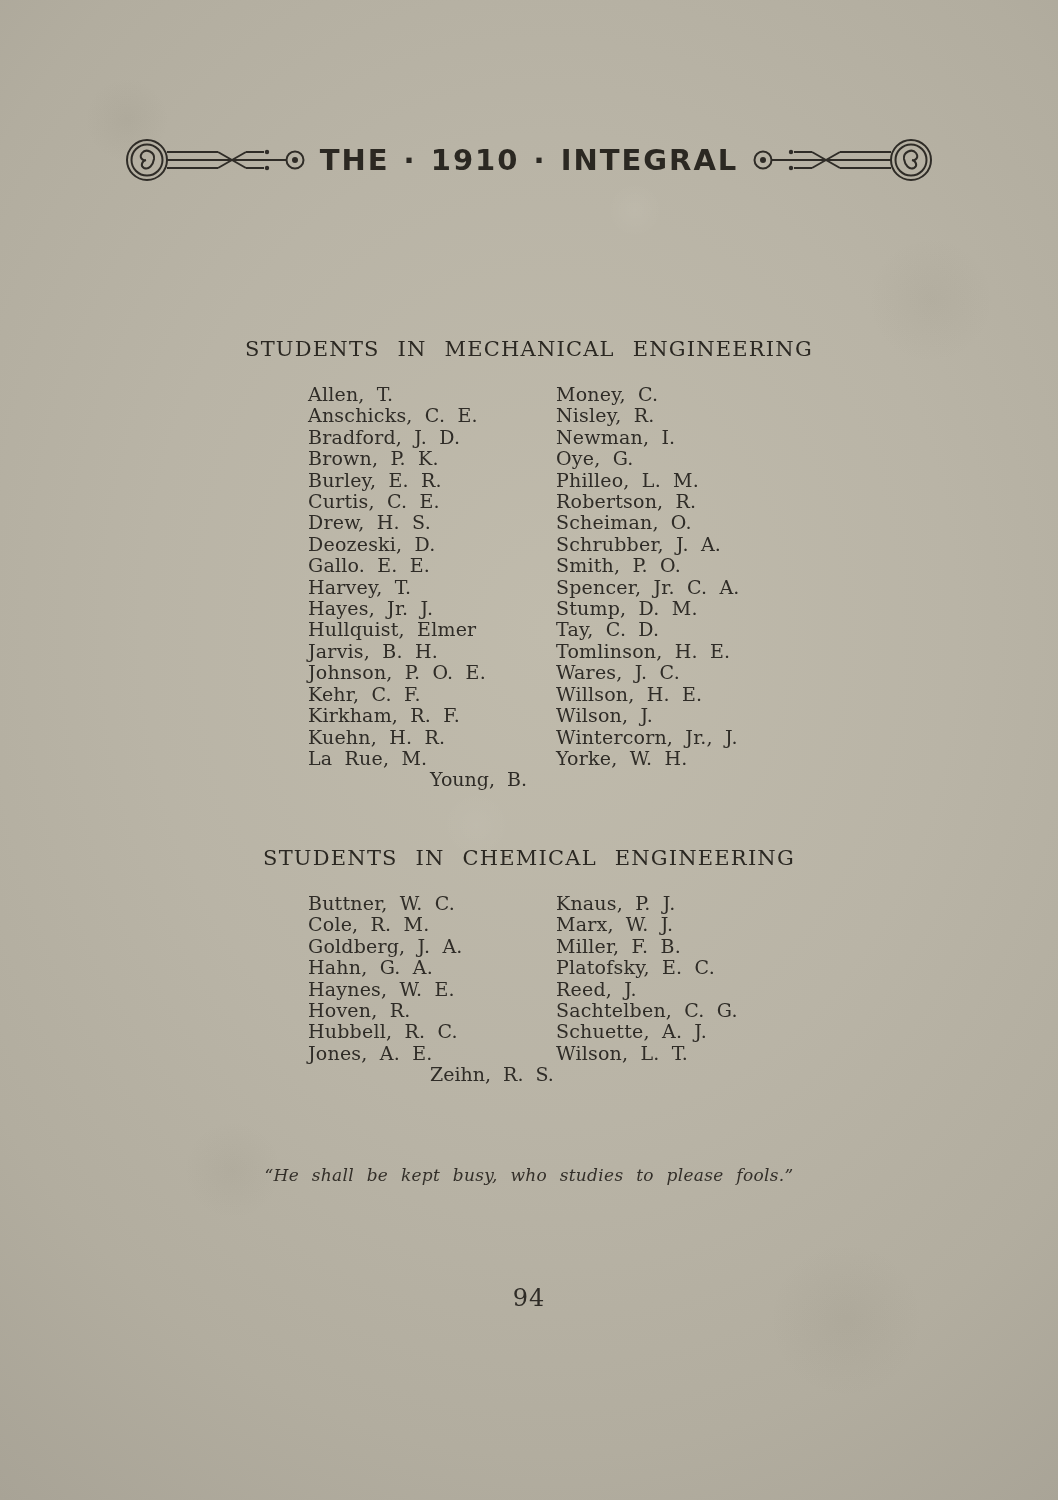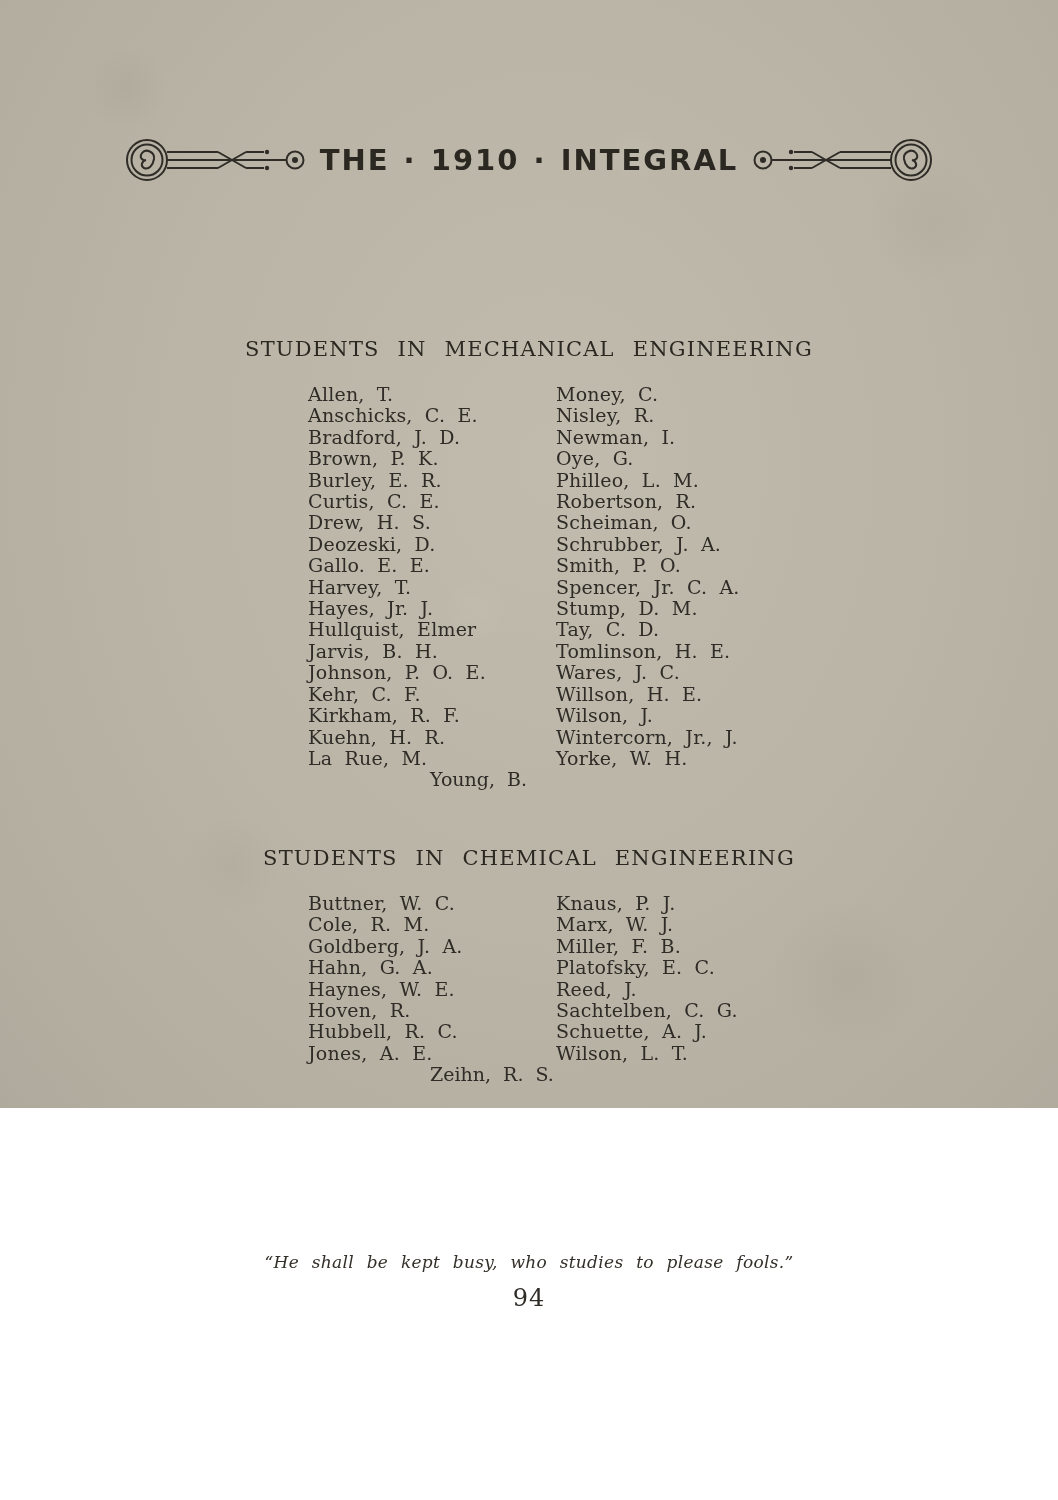--- a/index.html
+++ b/index.html
@@ -8,21 +8,21 @@
   }
   body {
     width: 1058px;
     height: 1500px;
     overflow: hidden;
     font-family: "DejaVu Serif", "Liberation Serif", serif;
   }
   .page {
     position: relative;
     width: 1058px;
-    height: 1108px;
+    height: 1500px;
     background:
       radial-gradient(ellipse 900px 1100px at 52% 42%, #c0bbac 0%, #b9b4a6 45%, #b2ad9f 75%, #a8a396 100%);
     color: #2f2c27;
   }
   
   .grain {
     position: absolute;
     inset: 0;
     pointer-events: none;
     background:
@@ -93,21 +93,21 @@
     white-space: nowrap;
   }
   .centered-name {
     margin-left: 430px;
     font-size: 19px;
     line-height: 21.4px;
     word-spacing: 6px;
   }
   .quote {
     position: absolute;
-    top: 1252px;
+    top: 1165px;
     left: 0;
     width: 100%;
     text-align: center;
     font-style: italic;
     font-size: 17px;
     word-spacing: 7px;
     letter-spacing: 0.3px;
     color: #332f29;
   }
   .page-number {

